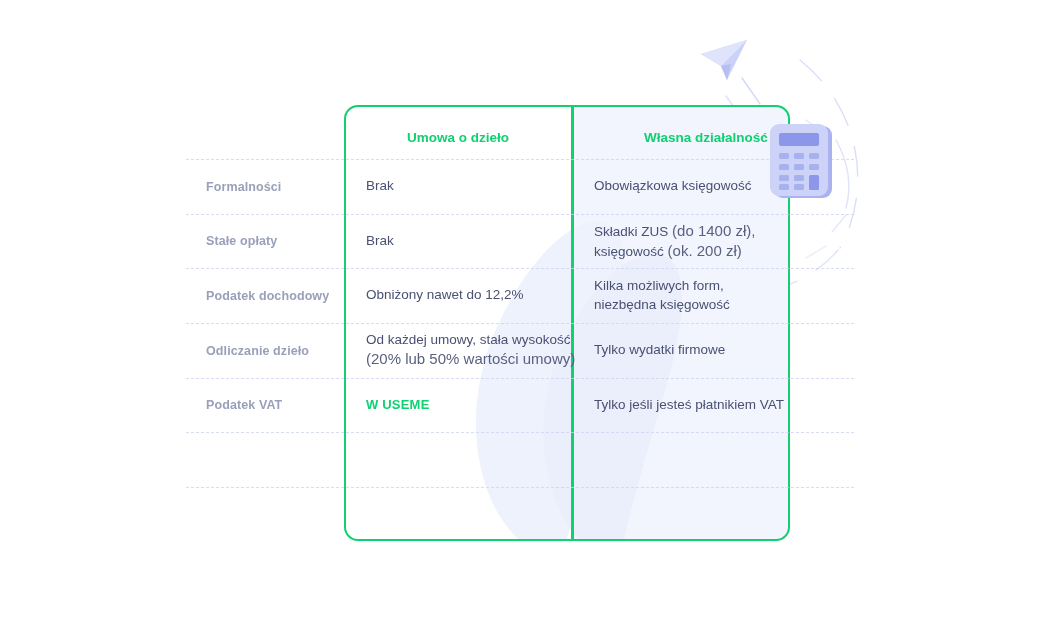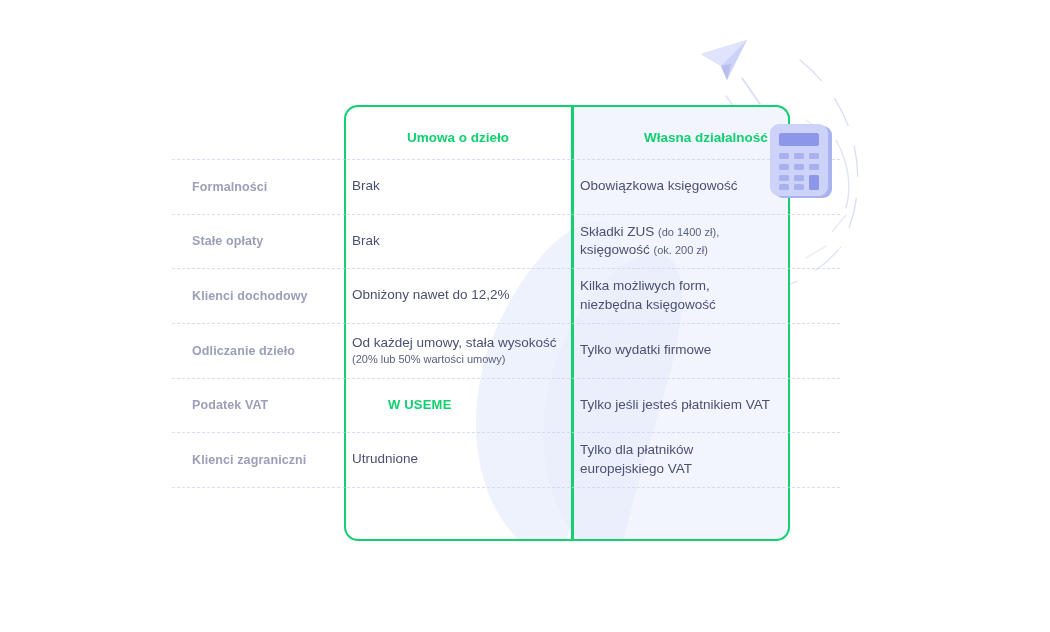--- a/index.html
+++ b/index.html
@@ -88,21 +88,21 @@
     width: 446px;
     height: 436px;
     border-radius: 14px;
     overflow: hidden;
     z-index: 2;
   }
 
   
   #rows {
     position: absolute;
-    left: 0; top: 0;
+    left: 14px; top: 0;
     width: 668px;
     height: 436px;
     z-index: 5;
   }
   .trow {
     position: absolute;
     left: 0;
     width: 668px;
     display: flex;
     align-items: center;
@@ -132,29 +132,28 @@
     text-align: left;
     font-size: 13.5px;
     color: #4a5072;
     line-height: 1.35;
     padding: 0 8px;
   }
   .cell-a { width: 228px; }
   .cell-b { width: 268px; }
 
   .sub {
-    font-size: 11px;
+    font-size: 15px;
     color: #5a6080;
   }
   .green-text {
     color: #10d070;
     font-weight: bold;
     font-size: 13px;
     letter-spacing: .2px;
-    margin-left: 36px;
   }
 
   
   #headers {
     position: absolute;
     left: 0;
     top: 20px;
     width: 668px;
     height: 24px;
     display: flex;
@@ -263,21 +262,21 @@
             <span class="sub">(do 1400 zł),</span>
           </div>
           <div>
             <span>księgowość</span>
             <span class="sub">(ok. 200 zł)</span>
           </div>
         </div>
       </div>
 
       <div class="trow" style="top:163px;height:55px">
-        <div class="cell-label">Klienci dochodowy</div>
+        <div class="cell-label">Podatek dochodowy</div>
         <div class="cell-a">Obniżony nawet do 12,2%</div>
         <div class="cell-b">
           <div>Kilka możliwych form,</div>
           <div>niezbędna księgowość</div>
         </div>
       </div>
 
       <div class="trow" style="top:218px;height:55px">
         <div class="cell-label">Odliczanie dzieło</div>
         <div class="cell-a">
@@ -288,28 +287,20 @@
       </div>
 
       <div class="trow" style="top:273px;height:54px">
         <div class="cell-label">Podatek VAT</div>
         <div class="cell-a">
           <span class="green-text">W USEME</span>
         </div>
         <div class="cell-b">Tylko jeśli jesteś płatnikiem VAT</div>
       </div>
 
-      <div class="trow" style="top:327px;height:55px">
-        <div class="cell-label">Klienci zagraniczni</div>
-        <div class="cell-a">Utrudnione</div>
-        <div class="cell-b">
-          <div>Tylko dla płatników</div>
-          <div>europejskiego VAT</div>
-        </div>
-      </div>
 
     </div>
   </div>
 
   <svg id="calculator" viewBox="0 0 66 78">
     <rect x="6" y="4" width="58" height="72" rx="9" fill="#aab2ef"></rect>
     <rect x="2" y="2" width="58" height="72" rx="9" fill="#cdd3f8"></rect>
     <rect x="11" y="11" width="40" height="13" rx="2" fill="#8d97ea"></rect>
     <g fill="#a8b1ee">
       <rect x="11" y="31" width="10" height="6" rx="1.5"></rect>

